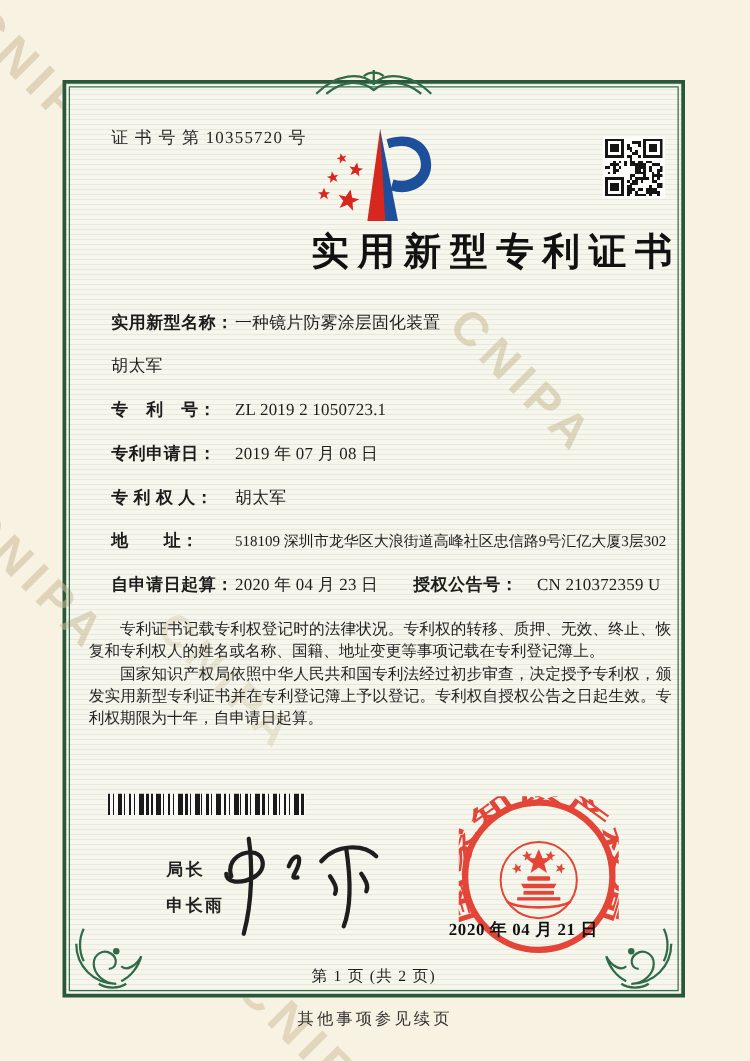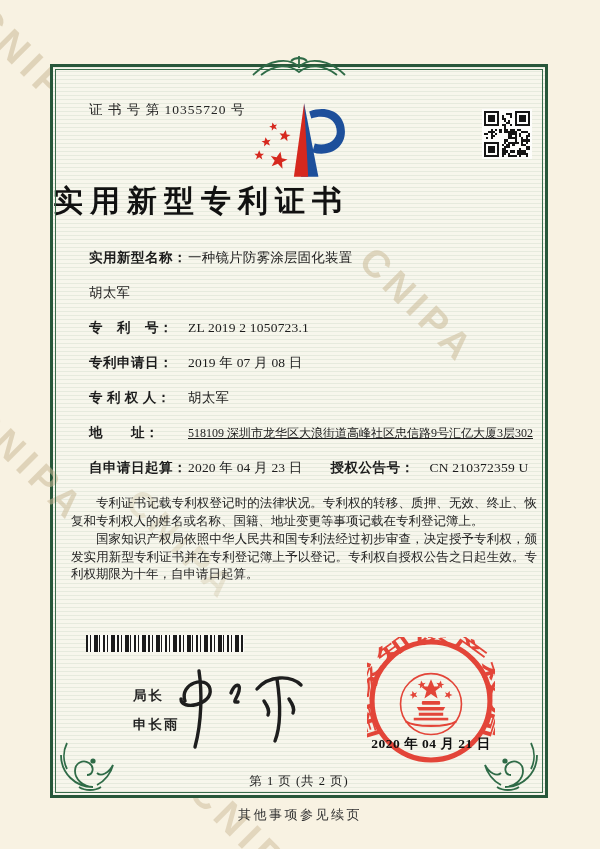--- a/index.html
+++ b/index.html
@@ -21,28 +21,28 @@
         background-image:repeating-linear-gradient(180deg,rgba(140,170,145,.16) 0 1px,rgba(0,0,0,0) 1px 4px);}
   .inner-line{position:absolute;inset:2px;border:1px solid #3a6d4c;pointer-events:none;z-index:2;}
   .cert *{box-sizing:border-box;}
   .layer{position:absolute;z-index:1;}
   
   .cert-no{left:36px;top:34px;font-size:13.5px;letter-spacing:1px;color:#242424;}
   .qr{left:429px;top:42px;width:50px;height:50px;background:#fdfdfb;padding:2px;}
   .qr svg{width:100%;height:100%;display:block;}
   .logo{left:50%;margin-left:-49px;top:34px;width:98px;height:78px;}
   .logo svg{width:100%;height:100%;display:block;}
-  .title{left:0;top:114px;width:100%;text-align:left;font-size:30px;font-weight:bold;
+  .title{left:0;top:114px;width:100%;text-align:right;font-size:30px;font-weight:bold;
          letter-spacing:7px;color:#111;}
   
   .fields{left:36px;top:180px;width:440px;font-size:13.5px;line-height:22px;}
   .row{display:flex;margin-bottom:13px;white-space:nowrap;}
   .lab{font-weight:600;min-width:99px;letter-spacing:.5px;}
   .val{font-weight:500;letter-spacing:.2px;}
-  .row-addr .val{font-size:12px;letter-spacing:0;text-decoration:underline;}
+  .row-addr .val{font-size:12px;letter-spacing:0;}
   .pair2{margin-left:28px;display:flex;}
   
   .paras{left:18px;top:428px;width:466px;font-size:12.5px;line-height:17.5px;
          text-align:justify;color:#242424;}
   .paras p{margin:0 0 1px 0;text-indent:2em;font-weight:500;}
   
   .barcode{left:33px;top:568px;width:158px;height:17px;
     background:repeating-linear-gradient(90deg,
       #1a1a1a 0 2px,#fbfbf7 2px 4px,#1a1a1a 4px 5px,#fbfbf7 5px 8px,
       #1a1a1a 8px 12px,#fbfbf7 12px 13px,#1a1a1a 13px 14px,#fbfbf7 14px 17px,
@@ -50,21 +50,21 @@
       #1a1a1a 25px 29px,#fbfbf7 29px 31px);}
   
   .signoff{left:36px;top:620px;font-family:"Liberation Sans","DejaVu Sans",sans-serif;
            font-size:13.5px;font-weight:bold;color:#222;}
   .signoff div{margin-bottom:11px;letter-spacing:2px;margin-left:44px;}
   .signature{left:116px;top:590px;width:150px;height:98px;}
   .signature svg{width:100%;height:100%;display:block;}
   
   .seal{left:314px;top:570px;width:128px;height:128px;opacity:.92;}
   .seal svg{width:100%;height:100%;display:block;}
-  .seal-date{left:306px;top:668px;width:144px;text-align:center;font-size:13.5px;
+  .seal-date{left:306px;top:668px;width:144px;font-size:13.5px;
              font-weight:bold;color:#111;letter-spacing:.5px;z-index:3;}
   
   .pageno{left:0;top:706px;width:100%;text-align:center;font-size:12.5px;letter-spacing:1px;}
   .footer-note{position:absolute;left:0;top:806px;width:100%;text-align:center;
                font-size:13px;letter-spacing:2.5px;color:#333;z-index:1;}
   
   .orn{pointer-events:none;z-index:2;}
   .orn-top{left:50%;margin-left:-50px;top:-16px;width:100px;height:34px;}
   .orn-bl{left:2px;bottom:2px;width:74px;height:76px;}
   .orn-br{right:2px;bottom:2px;width:74px;height:76px;transform:scaleX(-1);}

